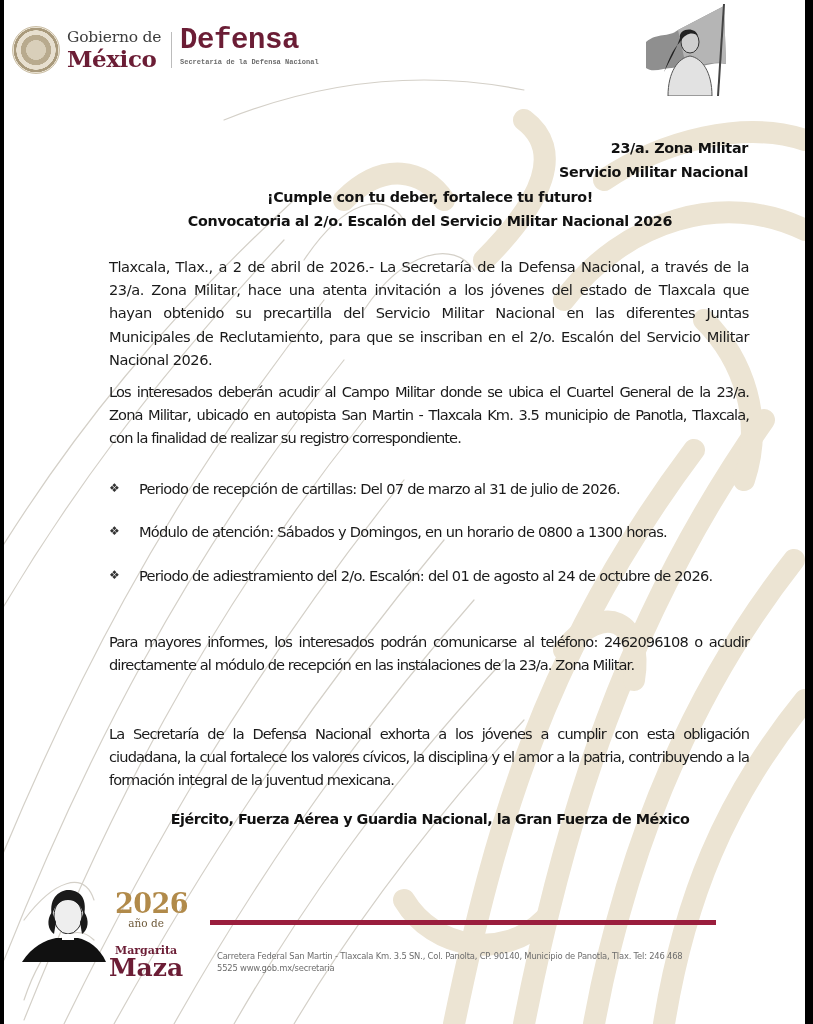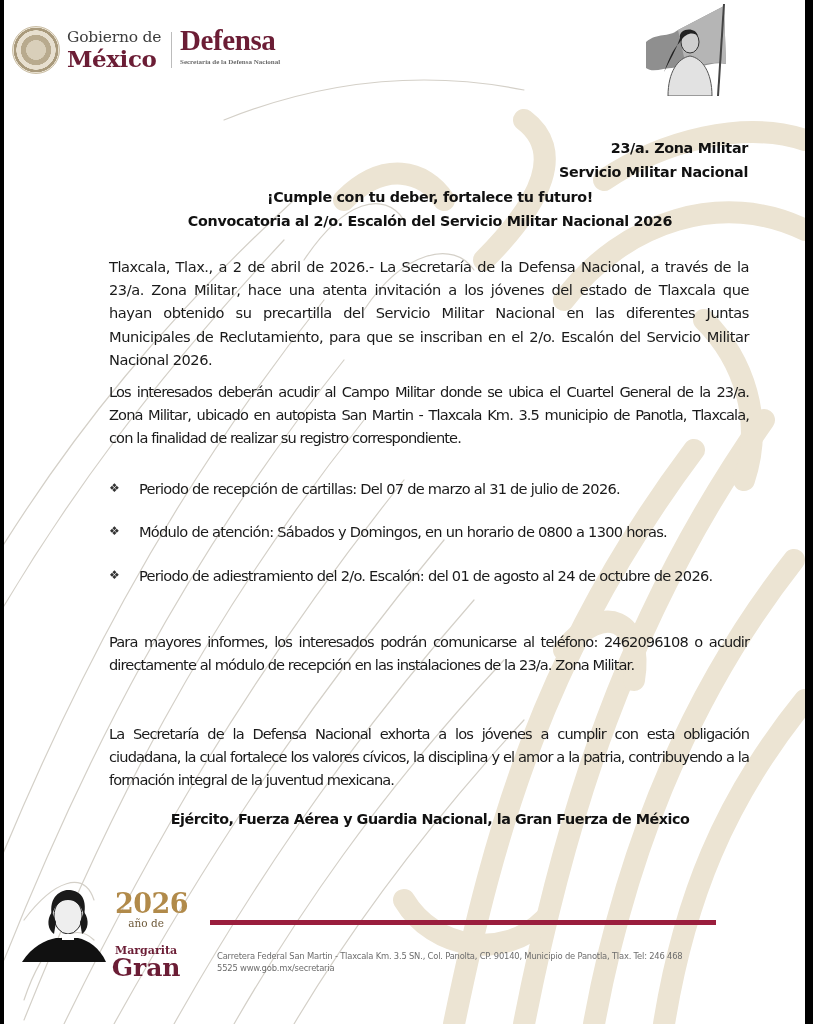--- a/index.html
+++ b/index.html
@@ -9,22 +9,22 @@
   .wm path { fill: none; stroke-linecap: round; }
 
   
   .logo-gob { position: absolute; left: 8px; top: 26px; display: flex; align-items: center; }
   .seal { width: 46px; height: 46px; border-radius: 50%; background: radial-gradient(circle at 50% 50%, #d9cfba 0 30%, #b8aa8e 31% 46%, #e7dfcf 47% 60%, #a99a7c 61% 68%, #ece5d6 69%); border: 1px solid #cbbfa6; }
   .gob-text { margin-left: 7px; line-height: 1; }
   .gob-text .l1 { font-family: "DejaVu Serif", "Liberation Serif", serif; font-size: 15.5px; color: #3d3d3d; letter-spacing: -0.2px; }
   .gob-text .l2 { font-family: "DejaVu Serif", "Liberation Serif", serif; font-size: 23px; color: #6b1d35; font-weight: bold; margin-top: 1px; letter-spacing: -0.4px; }
   .vsep { position: absolute; left: 167px; top: 32px; width: 1px; height: 36px; background: #bcbcbc; }
   .defensa { position: absolute; left: 176px; top: 26px; }
-  .defensa .t { font-family: Liberation Serif, serif; font-weight: bold; font-size: 29px; color: #6b1d35; letter-spacing: -0.4px; line-height: 1; }
-  .defensa .s { font-family: Liberation Serif, serif; font-size: 7px; font-weight: bold; color: #6c6c6c; margin-top: 3px; letter-spacing: 0px; }
+  .defensa .t { font-family: Liberation Mono, monospace; font-weight: bold; font-size: 29px; color: #6b1d35; letter-spacing: -0.4px; line-height: 1; }
+  .defensa .s { font-family: Liberation Mono, monospace; font-size: 7px; font-weight: bold; color: #6c6c6c; margin-top: 3px; letter-spacing: 0px; }
 
   .flag-img { position: absolute; left: 634px; top: 2px; width: 92px; height: 94px; }
 
   
   .zone { position: absolute; right: 57px; top: 136px; text-align: right; font-family: "DejaVu Sans", sans-serif; font-weight: bold; font-size: 14.3px; color: #111; line-height: 24px; letter-spacing: -0.3px; }
 
   .title { position: absolute; left: 106px; width: 640px; top: 185px; text-align: center; font-weight: bold; font-size: 14.3px; color: #111; line-height: 24px; letter-spacing: -0.3px; }
 
   .body-text { position: absolute; left: 105px; width: 640px; font-size: 14.6px; color: #1a1a1a; line-height: 23.2px; letter-spacing: -0.45px; text-align: justify; font-family: "DejaVu Sans", "Liberation Sans", sans-serif; }
   .body-text.cond { letter-spacing: -0.9px; }
@@ -141,18 +141,18 @@
     <ellipse cx="46" cy="30" rx="14" ry="18" fill="#eeeeee" stroke="#222" stroke-width="1"></ellipse>
     <path d="M30 30 C 26 10, 40 4, 46 4 C 56 4, 66 10, 62 30 C 60 20, 54 14, 46 14 C 38 14, 32 20, 30 30 Z" fill="#1a1a1a"></path>
     <path d="M30 26 C 24 34, 26 44, 32 48 L 34 36 Z" fill="#1a1a1a"></path>
     <path d="M62 26 C 68 34, 66 44, 60 48 L 58 36 Z" fill="#1a1a1a"></path>
     <rect x="40" y="48" width="12" height="6" fill="#fff"></rect>
   </svg>
   <div class="maza">
     <div class="y">2026</div>
     <div class="a">año de</div>
     <div class="m1">Margarita</div>
-    <div class="m2">Gran</div>
+    <div class="m2">Maza</div>
   </div>
   <div class="rule"></div>
   <div class="address">Carretera Federal San Martin - Tlaxcala Km. 3.5 SN., Col. Panolta, CP. 90140, Municipio de Panotla, Tlax. Tel: 246 468 5525 www.gob.mx/secretaria</div>
 
 </div>
 
 </body></html>

